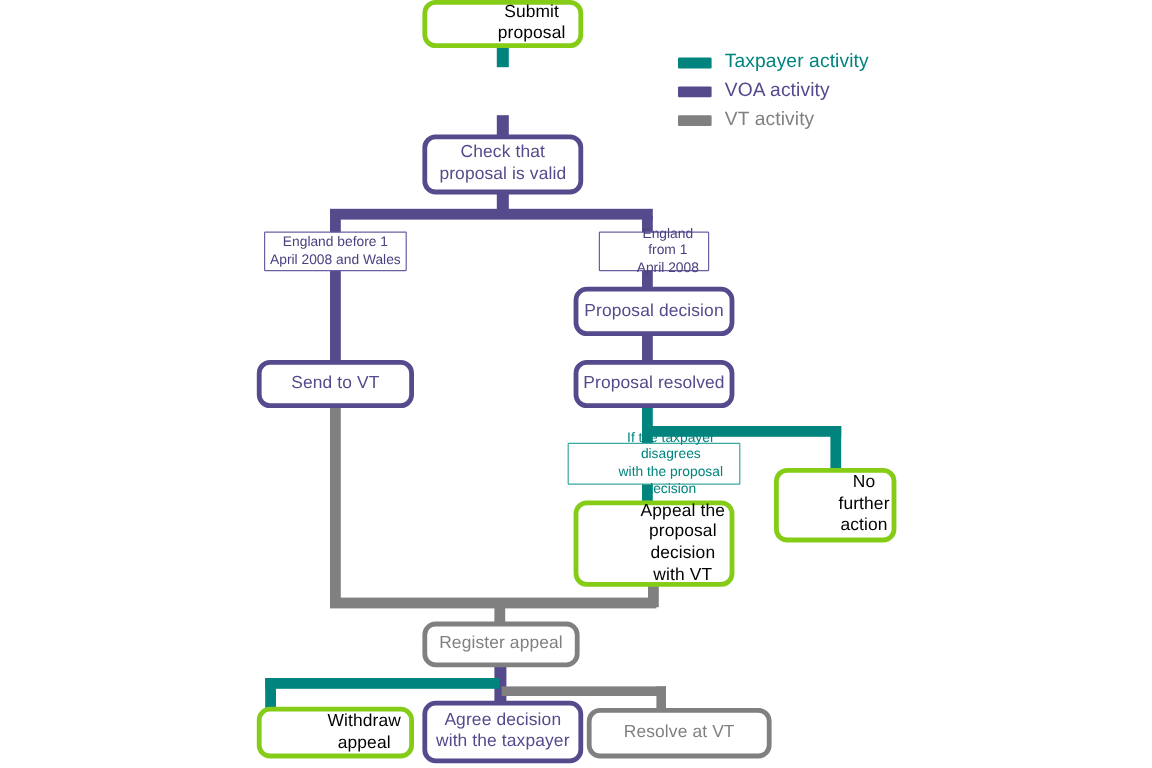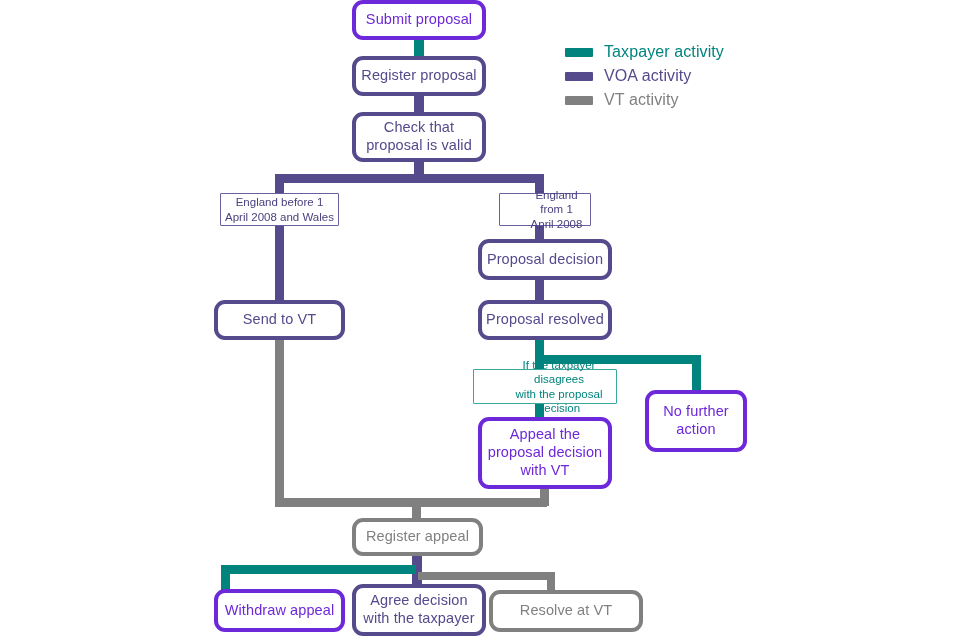--- a/index.html
+++ b/index.html
@@ -28,21 +28,21 @@
     align-items: center;
     justify-content: center;
     text-align: center;
     background: #ffffff;
     border-radius: 11px;
     line-height: 1.22;
     white-space: pre-line;
     font-size: 14.5px;
     letter-spacing: 0.1px;
   }
-  .node.teal { border: 4px solid #6d28d9; color: #6d28d9; }
+  .node.teal { border: 4px solid #84cc16; color: #000000; padding-left: 48px; }
   .node.voa  { border: 4px solid #544a8c; color: #544a8c; }
   .node.vt   { border: 4px solid #808080; color: #808080; }
 
   
   .labelbox {
     position: absolute;
     display: flex;
     align-items: center;
     justify-content: center;
     text-align: center;
@@ -125,21 +125,20 @@
   <div class="conn voa" style="left:412px; top:549px; width:10px; height:40px;"></div>
 
   <div class="conn teal" style="left:221px; top:565px; width:195px; height:9px;"></div>
   <div class="conn teal" style="left:221px; top:565px; width:9px; height:26px;"></div>
 
   <div class="conn vt" style="left:418px; top:572px; width:137px; height:8px;"></div>
   <div class="conn vt" style="left:547px; top:572px; width:8px; height:20px;"></div>
 
   <div class="node teal" style="left:352px; top:0px; width:134px; height:40px;">Submit proposal</div>
 
-  <div class="node voa" style="left:352px; top:56px; width:134px; height:40px;">Register proposal</div>
 
   <div class="node voa" style="left:352px; top:112px; width:134px; height:50px;">Check that
 proposal is valid</div>
 
   <div class="labelbox voa" style="left:220px; top:193px; width:119px; height:33px;">England before 1
 April 2008 and Wales</div>
 
   <div class="labelbox voa" style="left:499px; top:193px; width:92px; height:33px;padding-left:23px;">England from 1
 April 2008</div>
 

